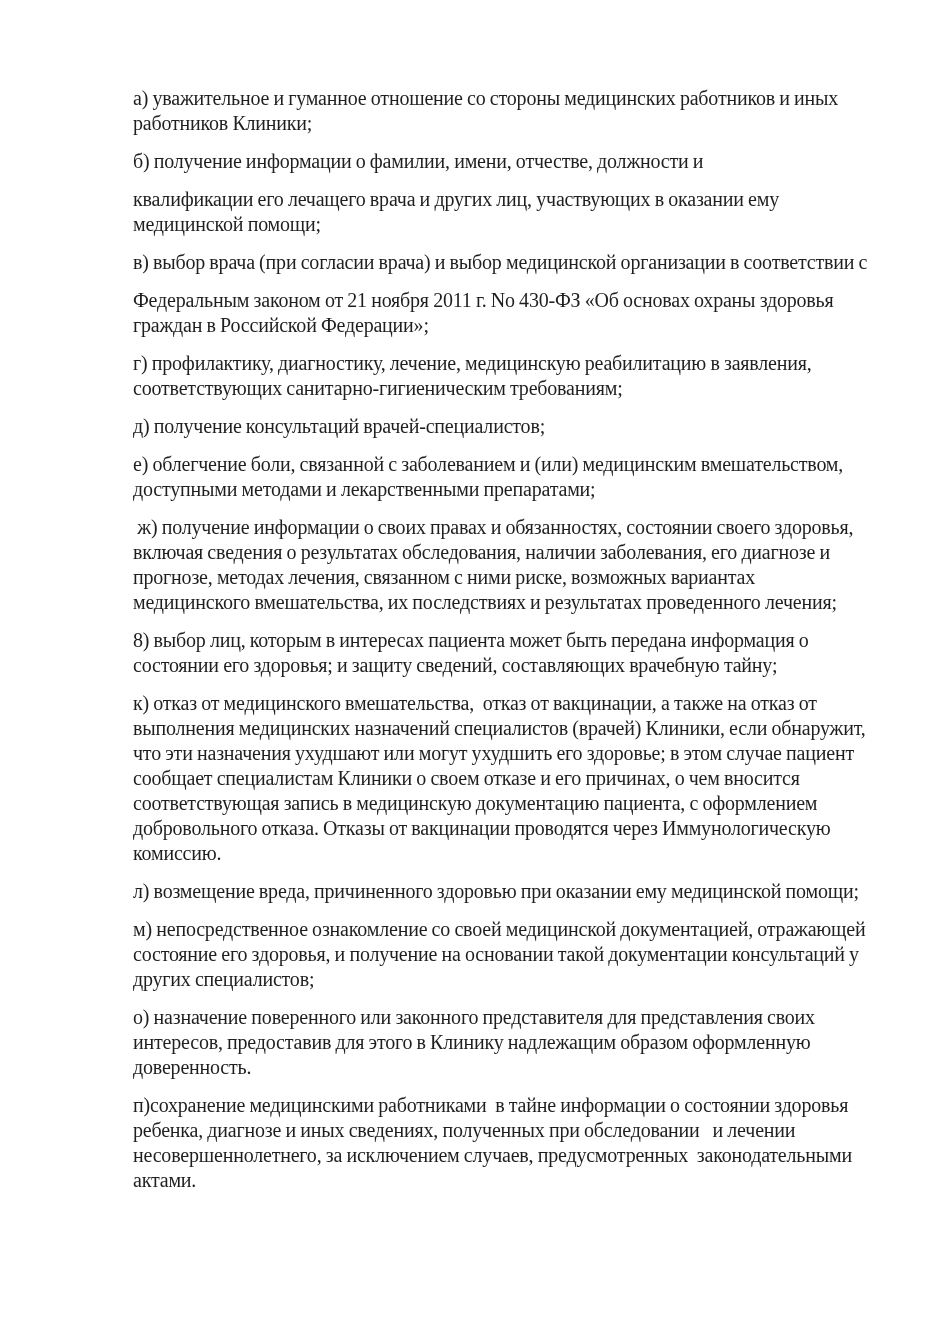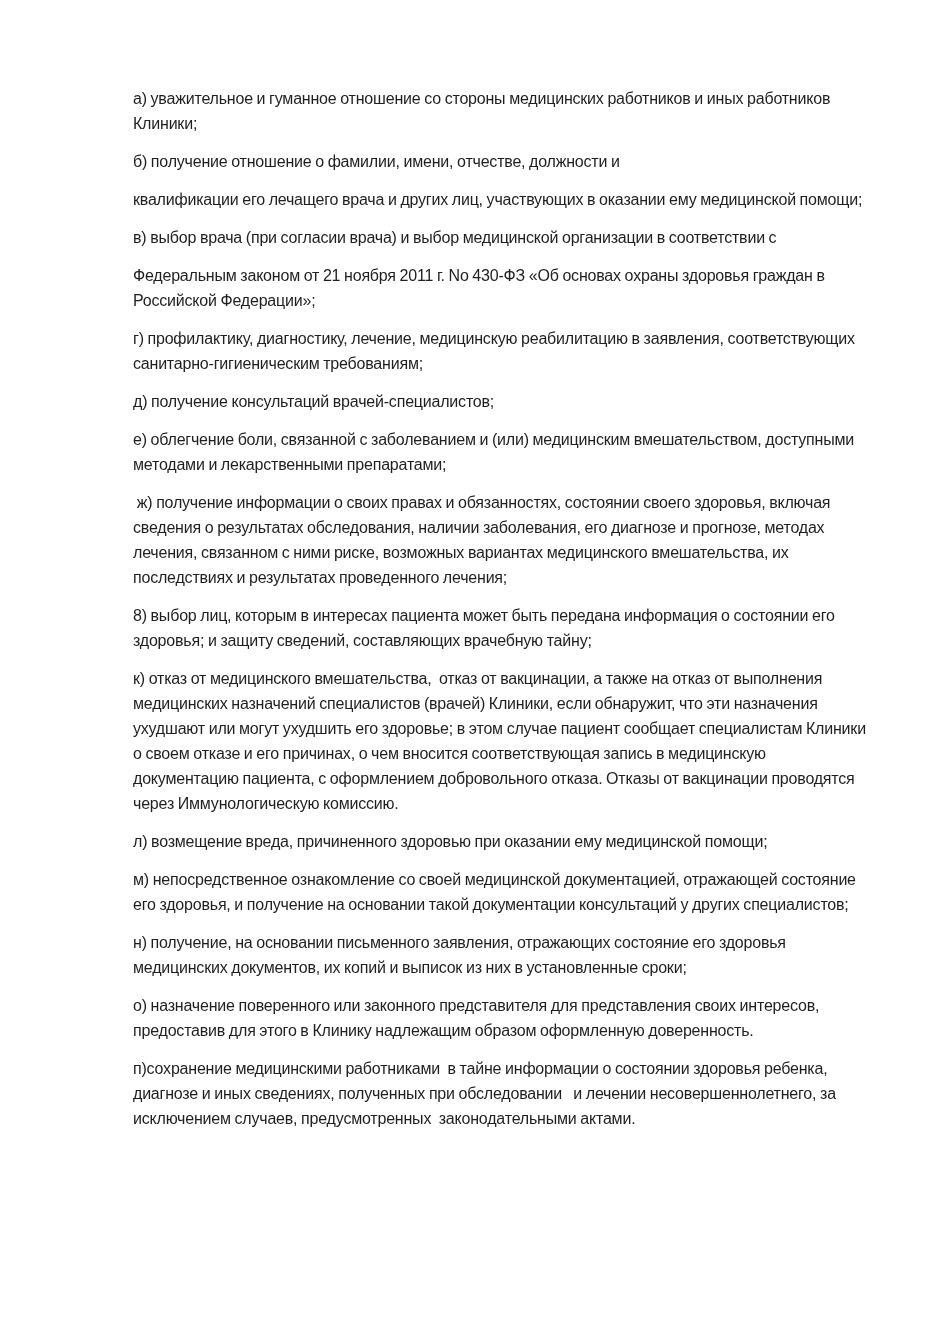--- a/index.html
+++ b/index.html
@@ -12,47 +12,46 @@
     width: 940px;
     height: 1330px;
     background: #ffffff;
     overflow: hidden;
   }
   .doc-body {
     position: absolute;
     left: 133px;
     top: 86px;
     width: 737px;
-    font-family: Liberation Sans, sans-serif;
-    font-size: 16px;
+    font-family: Liberation Serif, serif;
+    font-size: 20px;
     line-height: 25px;
     letter-spacing: -0.2px;
     color: #1f1f1f;
   }
   .doc-body p {
     margin: 0 0 13px 0;
     white-space: pre-wrap;
     word-spacing: -0.5px;
   }
 </style>
 </head>
 <body>
 
 <div class="page">
   <div class="doc-body">
     <p>а) уважительное и гуманное отношение со стороны медицинских работников и иных работников Клиники;</p>
-    <p>б) получение отношение о фамилии, имени, отчестве, должности и</p>
+    <p>б) получение информации о фамилии, имени, отчестве, должности и</p>
     <p>квалификации его лечащего врача и других лиц, участвующих в оказании ему медицинской помощи;</p>
     <p>в) выбор врача (при согласии врача) и выбор медицинской организации в соответствии с</p>
     <p>Федеральным законом от 21 ноября 2011 г. No 430-ФЗ «Об основах охраны здоровья граждан в Российской Федерации»;</p>
     <p>г) профилактику, диагностику, лечение, медицинскую реабилитацию в заявления, соответствующих санитарно-гигиеническим требованиям;</p>
     <p>д) получение консультаций врачей-специалистов;</p>
     <p>е) облегчение боли, связанной с заболеванием и (или) медицинским вмешательством, доступными методами и лекарственными препаратами;</p>
     <p> ж) получение информации о своих правах и обязанностях, состоянии своего здоровья, включая сведения о результатах обследования, наличии заболевания, его диагнозе и прогнозе, методах лечения, связанном с ними риске, возможных вариантах медицинского вмешательства, их последствиях и результатах проведенного лечения;</p>
     <p>8) выбор лиц, которым в интересах пациента может быть передана информация о состоянии его здоровья; и защиту сведений, составляющих врачебную тайну;</p>
     <p>к) отказ от медицинского вмешательства,  отказ от вакцинации, а также на отказ от выполнения медицинских назначений специалистов (врачей) Клиники, если обнаружит, что эти назначения ухудшают или могут ухудшить его здоровье; в этом случае пациент сообщает специалистам Клиники о своем отказе и его причинах, о чем вносится соответствующая запись в медицинскую документацию пациента, с оформлением добровольного отказа. Отказы от вакцинации проводятся через Иммунологическую комиссию.</p>
     <p>л) возмещение вреда, причиненного здоровью при оказании ему медицинской помощи;</p>
     <p>м) непосредственное ознакомление со своей медицинской документацией, отражающей состояние его здоровья, и получение на основании такой документации консультаций у других специалистов;</p>
-    <p>н) получение, на основании письменного заявления, отражающих состояние его здоровья медицинских документов, их копий и выписок из них в установленные сроки;</p>
     <p>о) назначение поверенного или законного представителя для представления своих интересов, предоставив для этого в Клинику надлежащим образом оформленную доверенность.</p>
     <p>п)сохранение медицинскими работниками  в тайне информации о состоянии здоровья ребенка, диагнозе и иных сведениях, полученных при обследовании   и лечении несовершеннолетнего, за исключением случаев, предусмотренных  законодательными актами.</p>
   </div>
 </div>
 
 </body></html>

